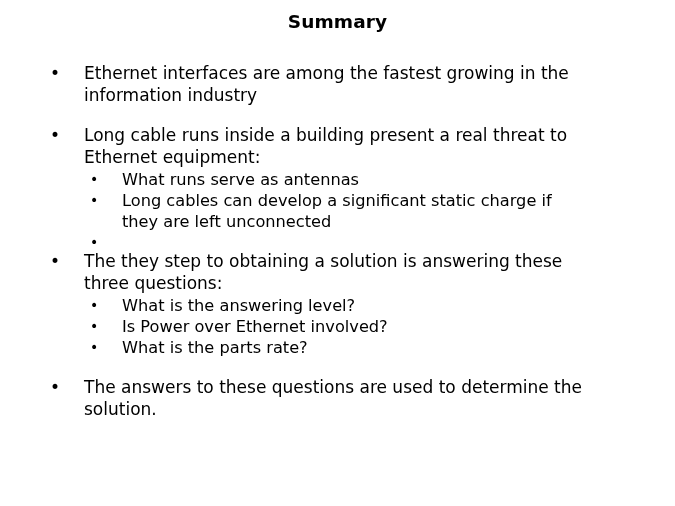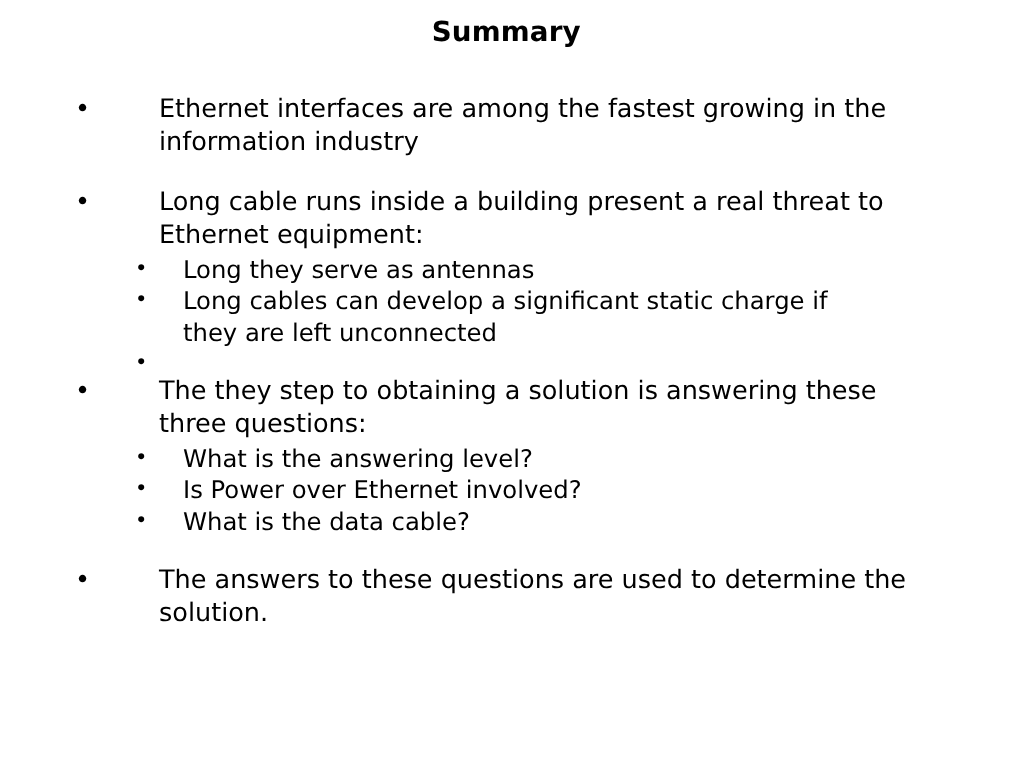--- a/index.html
+++ b/index.html
@@ -55,21 +55,20 @@
     top: 0;
     width: 12px;
     font-size: 17px;
     line-height: 22px;
     text-align: left;
     color: #000000;
   }
   .lvl1 > .txt {
     display: block;
     white-space: pre-line;
-    margin-left: 22px;
   }
   
   .lvl2 {
     position: relative;
     padding-left: 122px;
     padding-right: 60px;
     font-size: 16.2px;
     line-height: 21px;
     color: #000000;
   }
@@ -116,21 +115,21 @@
 
     <div class="group">
       <div class="lvl1">
         <span class="marker">•</span>
         <span class="txt">Long cable runs inside a building present a real threat to
 Ethernet equipment:</span>
       </div>
       <div class="sub-list">
         <div class="lvl2">
           <span class="marker">•</span>
-          <span class="txt">Long they serve as antennas</span>
+          <span class="txt">What runs serve as antennas</span>
         </div>
         <div class="lvl2">
           <span class="marker">•</span>
           <span class="txt">Long cables can develop a significant static charge if
 they are left unconnected</span>
         </div>
         <div class="lvl2">
           <span class="marker">•</span>
         </div>
       </div>
@@ -146,21 +145,21 @@
         <div class="lvl2">
           <span class="marker">•</span>
           <span class="txt">What is the answering level?</span>
         </div>
         <div class="lvl2">
           <span class="marker">•</span>
           <span class="txt">Is Power over Ethernet involved?</span>
         </div>
         <div class="lvl2">
           <span class="marker">•</span>
-          <span class="txt">What is the data cable?</span>
+          <span class="txt">What is the parts rate?</span>
         </div>
       </div>
     </div>
 
     <div class="group">
       <div class="lvl1">
         <span class="marker">•</span>
         <span class="txt">The answers to these questions are used to determine the
 solution.</span>
       </div>

